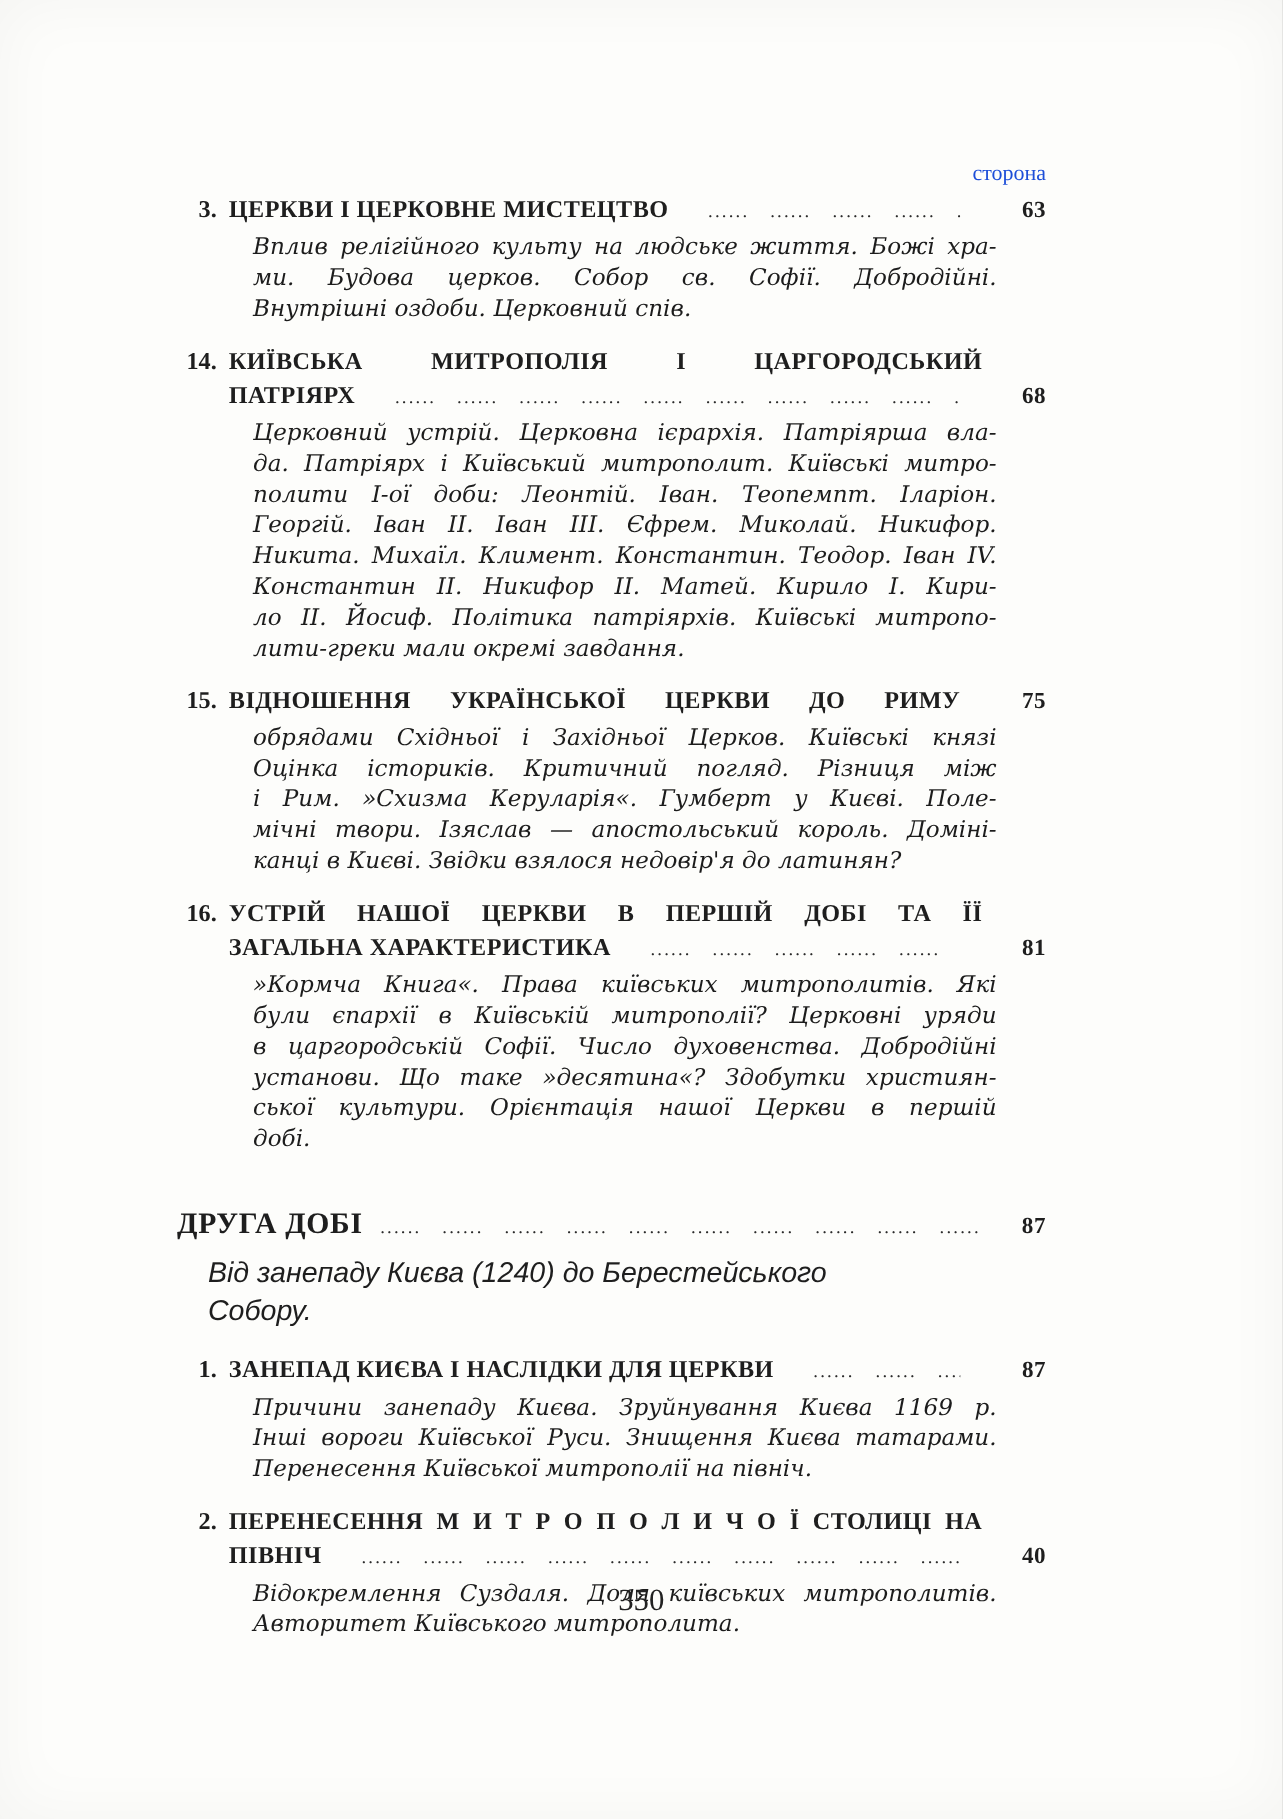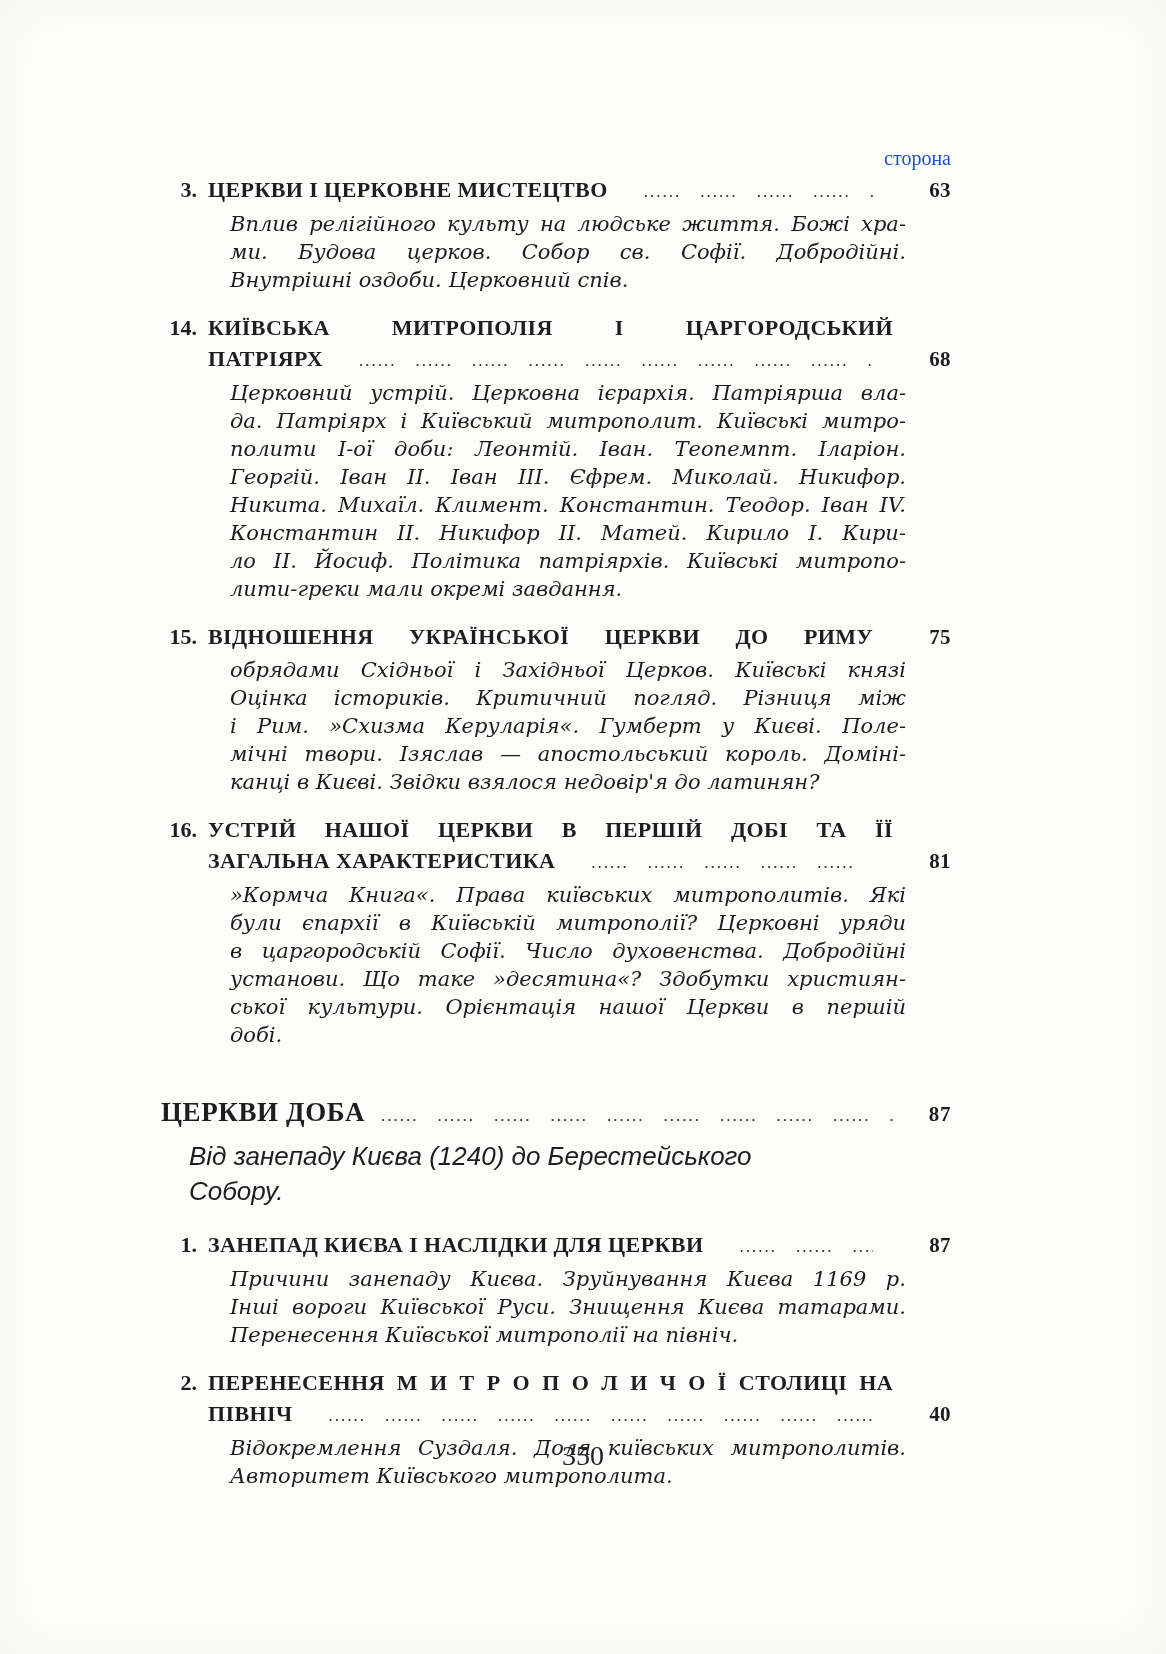--- a/index.html
+++ b/index.html
@@ -190,21 +190,21 @@
               <div class="desc-line jl">були єпархії в Київській митрополії? Церковні уряди</div>
               <div class="desc-line jl">в царгородській Софії. Число духовенства. Добродійні</div>
               <div class="desc-line jl">установи. Що таке »десятина«? Здобутки християн-</div>
               <div class="desc-line jl">ської культури. Орієнтація нашої Церкви в першій</div>
               <div class="desc-line">добі.</div>
             </div>
           </div>
         </div>
         <div class="part">
           <div class="part-line">
-            <span class="part-title">ЦЕРКВИ ДОБА</span>
+            <span class="part-title">ДРУГА ДОБІ</span>
             <span class="leader">...... ...... ...... ...... ...... ...... ...... ...... ...... ...... ...... ...... ...... ...... </span>
             <span class="pagenum">87</span>
           </div>
           <div class="part-sub">
             <div class="sub-line">Від занепаду Києва (1240) до Берестейського</div>
             <div class="sub-line">Собору.</div>
           </div>
         </div>
         <div class="entry">
           <div class="entry-num">1.</div>

